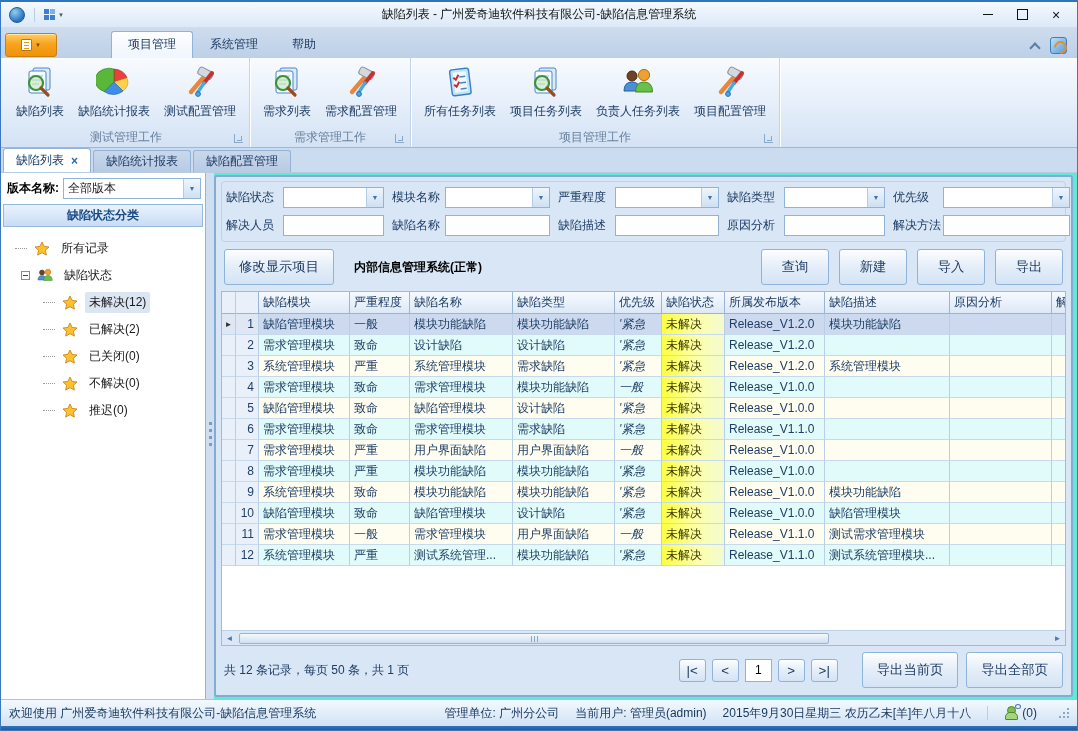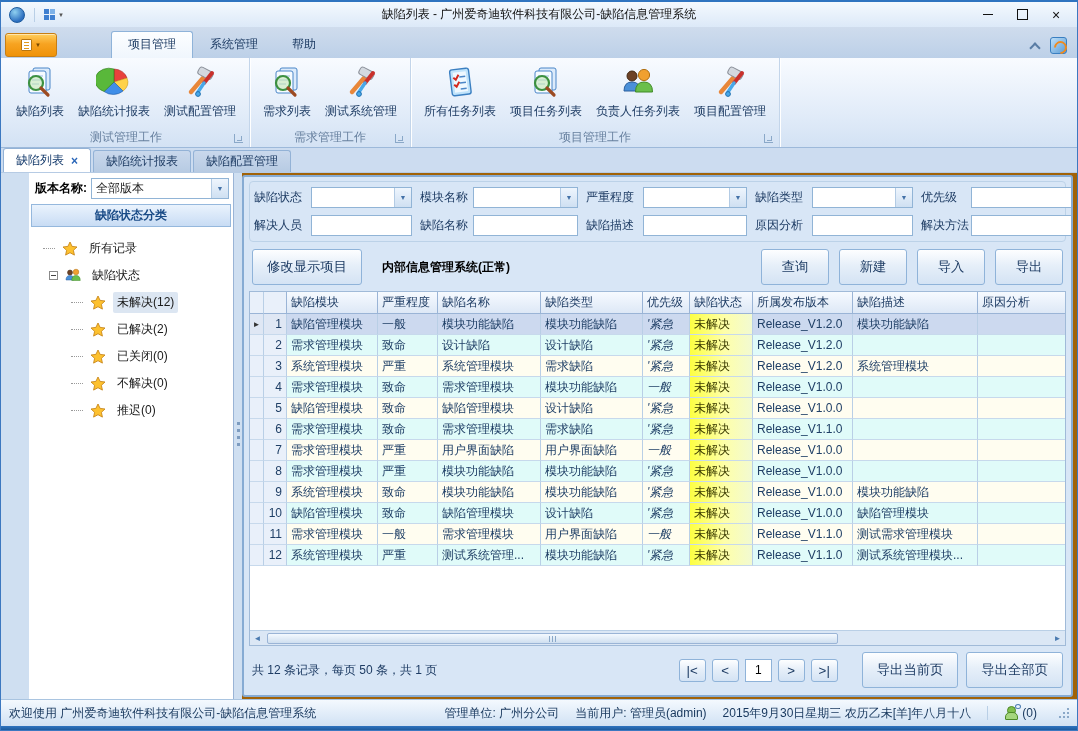--- a/index.html
+++ b/index.html
@@ -48,21 +48,21 @@
   .launcher { position:absolute; right:4px; bottom:4px; width:9px; height:9px; border-left:1px solid #8aa8c8; border-bottom:1px solid #8aa8c8; }
   .launcher::after { content:""; position:absolute; right:1px; bottom:1px; width:4px; height:4px; border-right:1px solid #8aa8c8; border-bottom:1px solid #8aa8c8; }
 
   
   .doc-tabs { height:25px; background:#ccdcf0; display:flex; align-items:flex-end; padding-left:2px; gap:2px; border-bottom:1px solid #b6cbe4; }
   .dtab { height:22px; padding:3px 12px; display:flex; align-items:center; gap:7px; background:linear-gradient(#c9d8ec,#b7cbe3); border:1px solid #93b2d6; border-bottom:none; border-radius:3px 3px 0 0; color:#1e3c64; cursor:default; }
   .dtab.active { background:#fff; height:24px; color:#143a6b; }
   .dtab .tclose { color:#2a66b8; font-weight:bold; font-size:12px; line-height:1; }
 
   
-  .workspace { flex:1; display:flex; background:#a16207; overflow:hidden;margin-left:28px; }
+  .workspace { flex:1; display:flex; background:#5eead4; overflow:hidden; }
   .sidebar { width:205px; background:#fff; border-right:1px solid #9ab4d6; display:flex; flex-direction:column; }
   .version-row { display:flex; align-items:center; padding:5px 4px 4px 6px; gap:4px; background:#fff; }
   .version-label { font-weight:bold; color:#000; white-space:nowrap; }
   .select { flex:1; height:21px; background:#fff; border:1px solid #91b4d6; display:flex; align-items:center; }
   .select .sval { flex:1; padding:0 4px; color:#222; }
   .select .sarrow, .fselect .sarrow { width:17px; height:100%; background:linear-gradient(#eef5fd,#cfe0f2); border-left:1px solid #b3cbe4; color:#4472a8; font-size:7px; display:flex; align-items:center; justify-content:center; }
   .side-header { height:23px; margin:1px 2px 2px; background:linear-gradient(#eaf3fd,#c8dcf4); border:1px solid #95b8dd; display:flex; align-items:center; justify-content:center; font-weight:bold; color:#184a86; }
   .tree { flex:1; padding-top:6px; position:relative; overflow:hidden; }
   .titem { height:27px; display:flex; align-items:center; gap:6px; color:#1a1a1a; cursor:default; position:relative; }
   .titem .tlabel { padding:2px 4px; border-radius:2px; white-space:nowrap; }
@@ -240,21 +240,21 @@
             <div class="rbtn">
               <span class="ricon">
                 <svg width="36" height="36" viewBox="0 0 36 36">
         <line x1="9" y1="27" x2="21" y2="13" stroke="#e8873a" stroke-width="4.4" stroke-linecap="round"></line>
         <rect x="16" y="4" width="15" height="8" rx="2.5" transform="rotate(28 23 8)" fill="#d4d9e0" stroke="#8a8f98"></rect>
         <line x1="30" y1="8" x2="22" y2="18" stroke="#c9302b" stroke-width="4" stroke-linecap="round"></line>
         <line x1="22" y1="18" x2="16" y2="27" stroke="#49a8e8" stroke-width="3.4" stroke-linecap="round"></line>
         <circle cx="16" cy="29" r="2.4" fill="#49a8e8" stroke="#1e6fae"></circle>
       </svg>
               </span>
-              <span class="rlabel">测试系统管理</span>
+              <span class="rlabel">需求配置管理</span>
             </div>
           </div>
           <div class="rcaption">
             <span>需求管理工作</span>
             <span class="launcher"></span>
           </div>
         </div>
         <div class="rgroup">
           <div class="rbuttons">
             <div class="rbtn">

